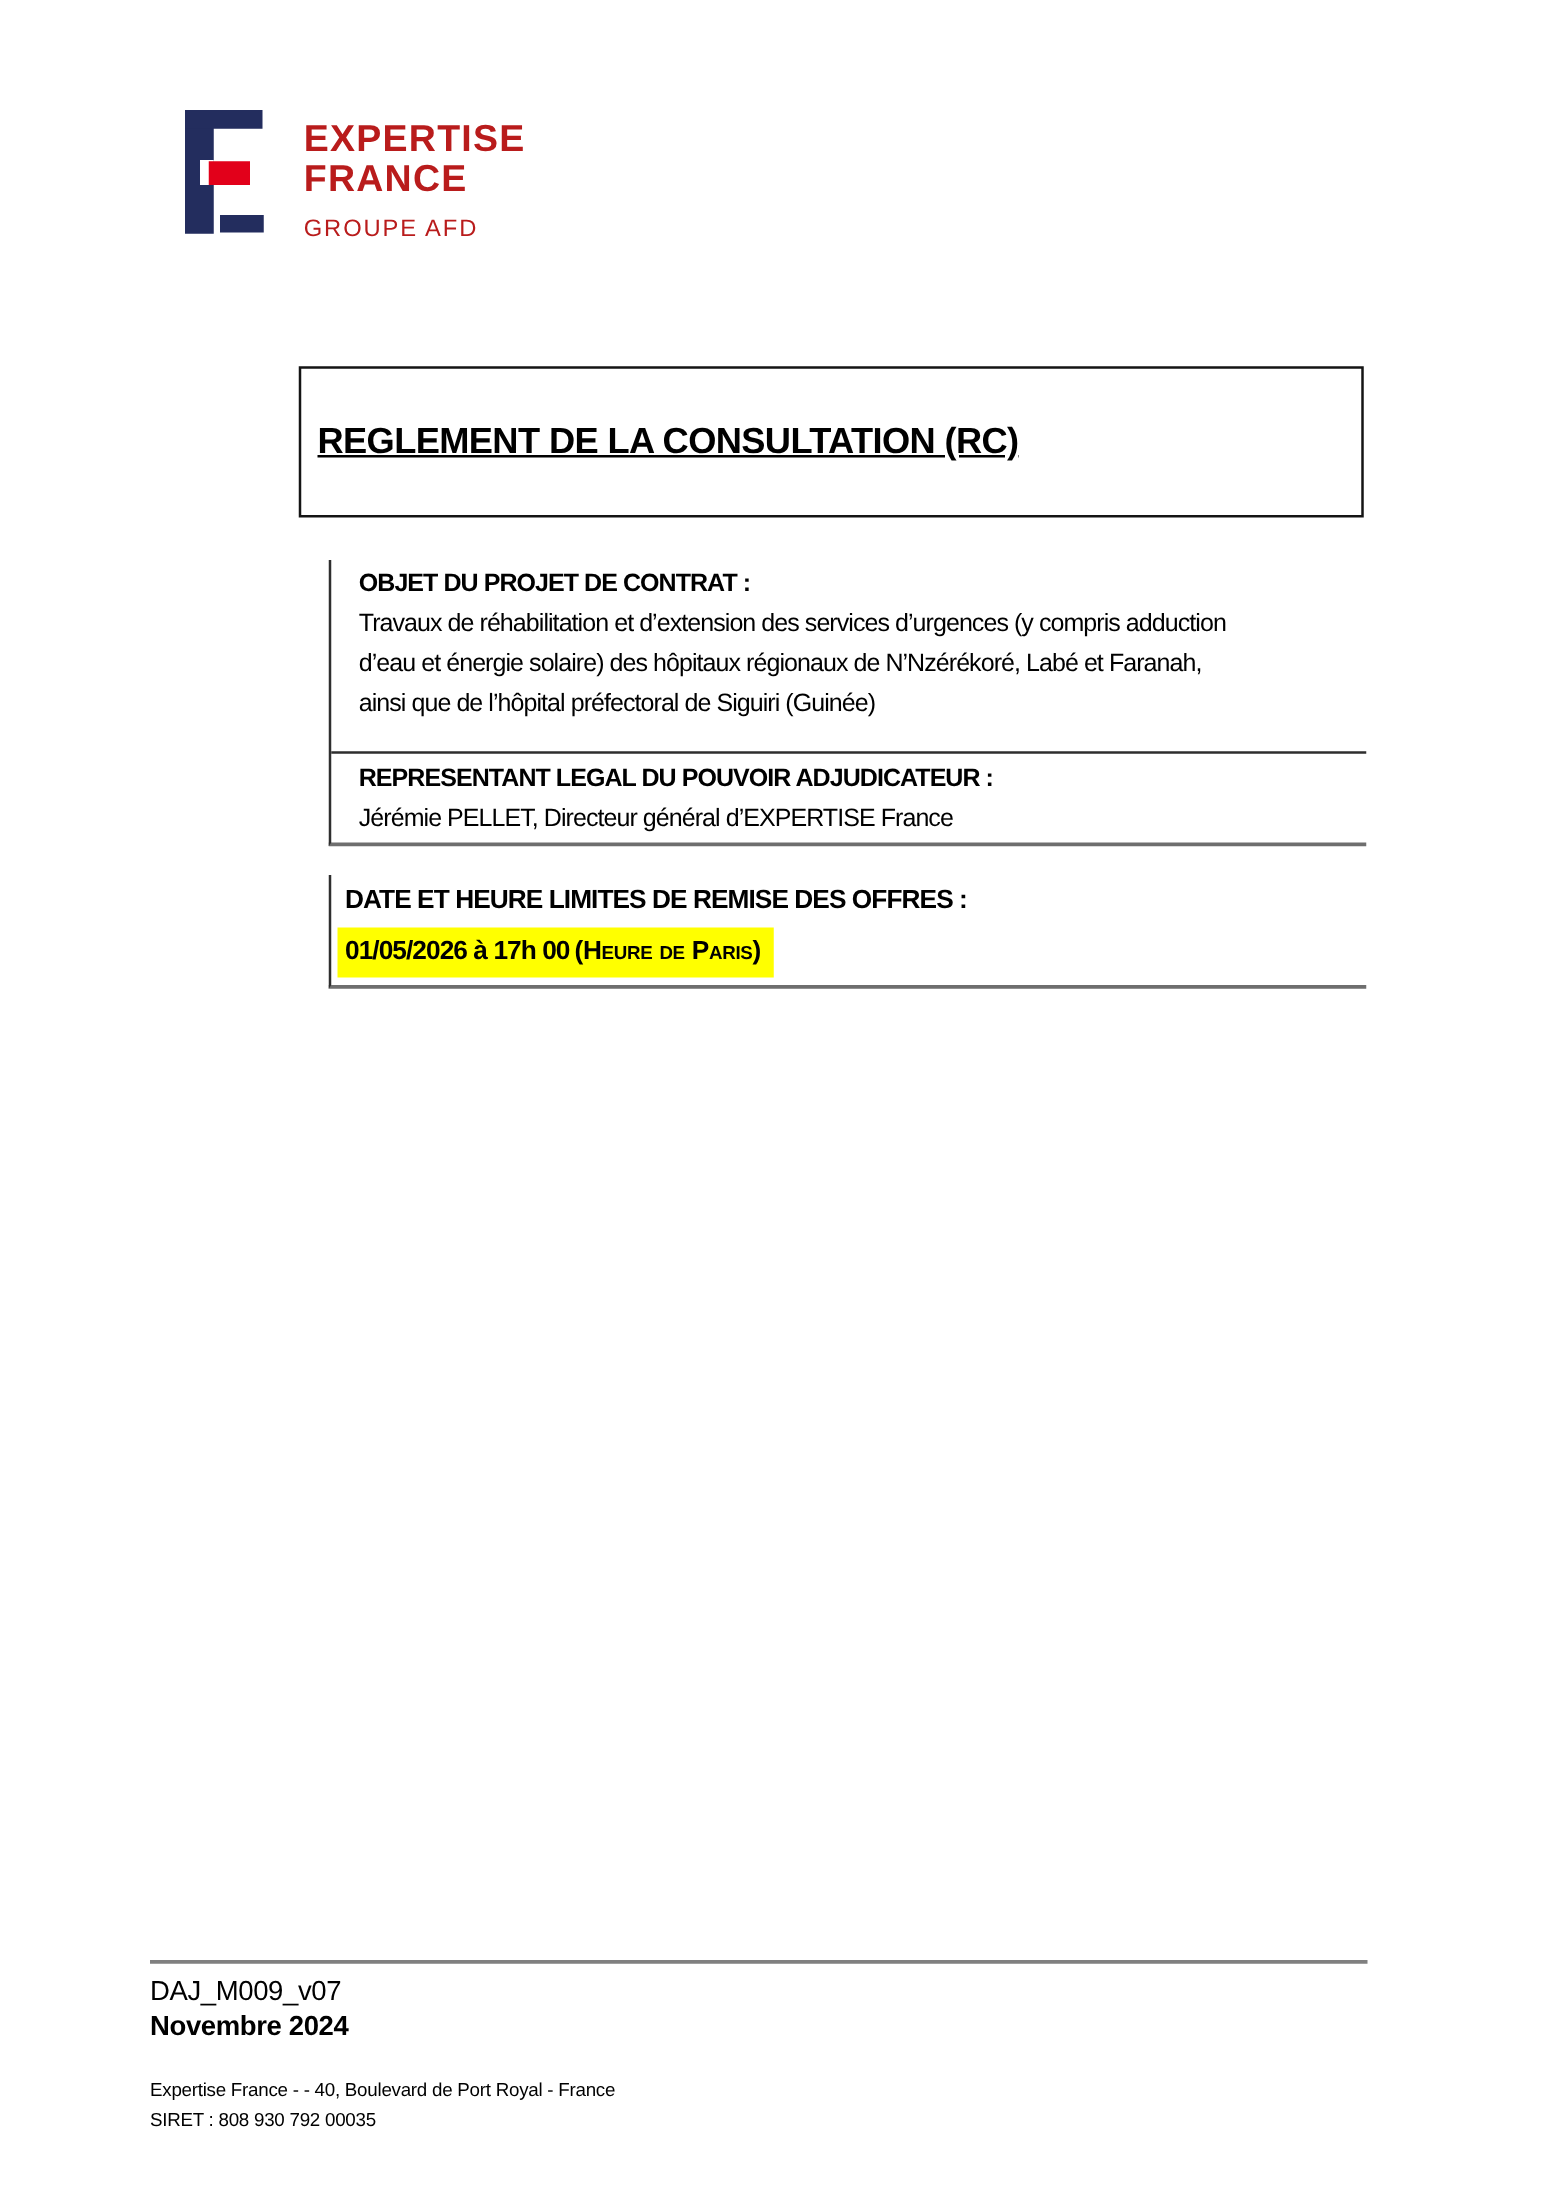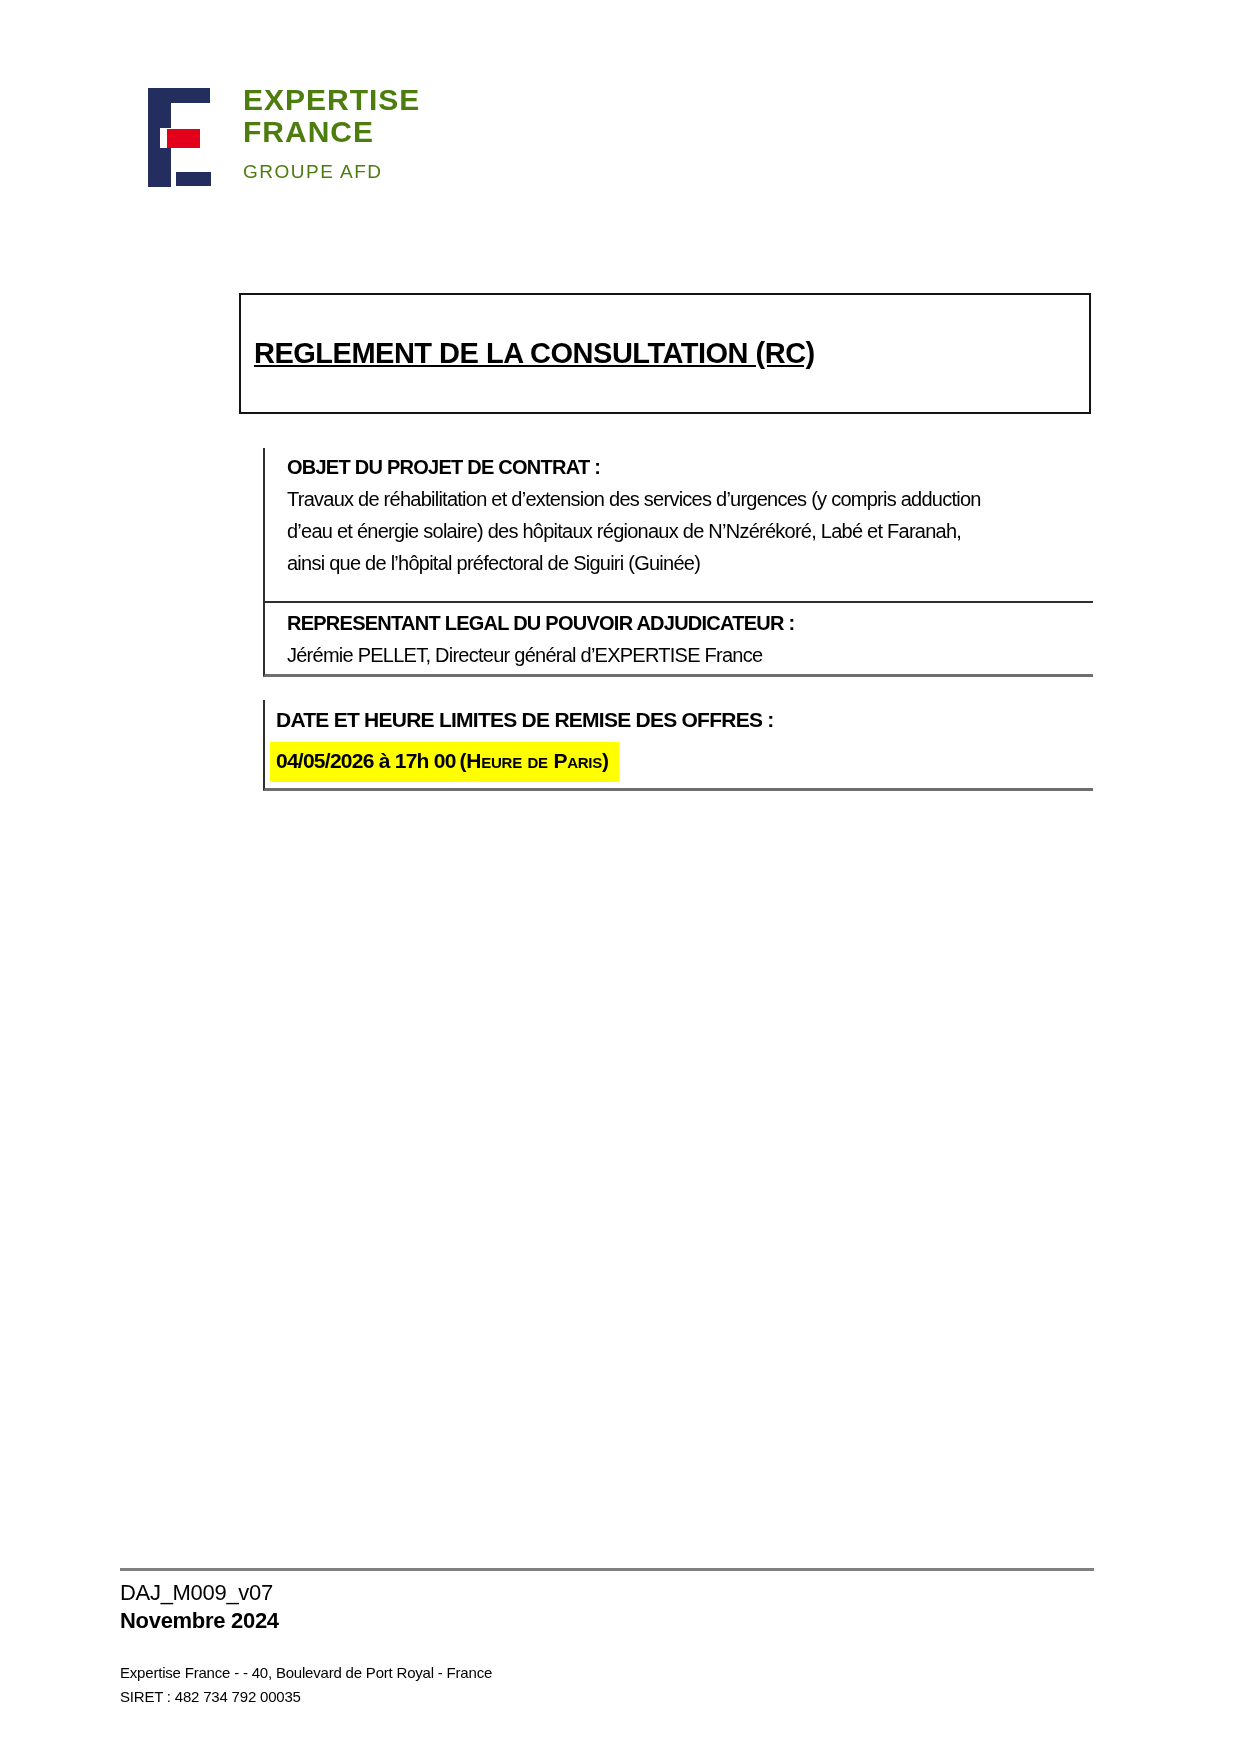--- a/index.html
+++ b/index.html
@@ -12,21 +12,21 @@
     overflow:hidden;
   }
   
   .logo{position:absolute;left:0;top:0;}
   .logo-mark{position:absolute;left:148px;top:88px;width:64px;height:99px;}
   .logo-mark .vbar{position:absolute;left:0;top:0;width:23px;height:99px;background:#232d5e;}
   .logo-mark .arm-top{position:absolute;left:0;top:0;width:62px;height:15px;background:#232d5e;}
   .logo-mark .notch{position:absolute;left:12px;top:40px;width:11px;height:20px;background:#ffffff;}
   .logo-mark .red-bar{position:absolute;left:19px;top:41px;width:33px;height:19px;background:#e2001a;}
   .logo-mark .arm-bottom{position:absolute;left:28px;top:84px;width:35px;height:14px;background:#232d5e;}
-  .logo-text{position:absolute;left:243px;top:84px;color:#4d7c0f;}
+  .logo-text{position:absolute;left:243px;top:96px;color:#b91c1c;}
   .logo-text .big{font-size:30px;font-weight:700;letter-spacing:1px;line-height:32px;}
   .logo-text .small{font-size:19px;font-weight:400;letter-spacing:1.5px;line-height:22px;margin-top:13px;}
 
   
   .title-box{
     position:absolute;left:239px;top:293px;width:852px;height:121px;
     border:2px solid #141414;box-sizing:border-box;
     display:flex;align-items:center;
   }
   .title-box h1{
@@ -99,21 +99,21 @@
   </div>
   <div class="sec sec-rep">
     <div class="sec-heading">REPRESENTANT LEGAL DU POUVOIR ADJUDICATEUR :</div>
     <div class="sec-line">Jérémie PELLET, Directeur général d’EXPERTISE France</div>
   </div>
 </div>
 
 <div class="sec-deadline">
   <div class="sec-heading">DATE ET HEURE LIMITES DE REMISE DES OFFRES :</div>
   <div class="highlight-row">
-    <span class="highlight"><span>04/05/2026 à 17h 00</span><span class="tz">(Heure de Paris)</span></span>
+    <span class="highlight"><span>01/05/2026 à 17h 00</span><span class="tz">(Heure de Paris)</span></span>
   </div>
 </div>
 
 <div class="footer-rule"></div>
 <div class="footer-ref">DAJ_M009_v07</div>
 <div class="footer-date">Novembre 2024</div>
 <div class="footer-address">Expertise France - - 40, Boulevard de Port Royal - France</div>
-<div class="footer-siret">SIRET : 482 734 792 00035</div>
+<div class="footer-siret">SIRET : 808 930 792 00035</div>
 
 </body></html>

